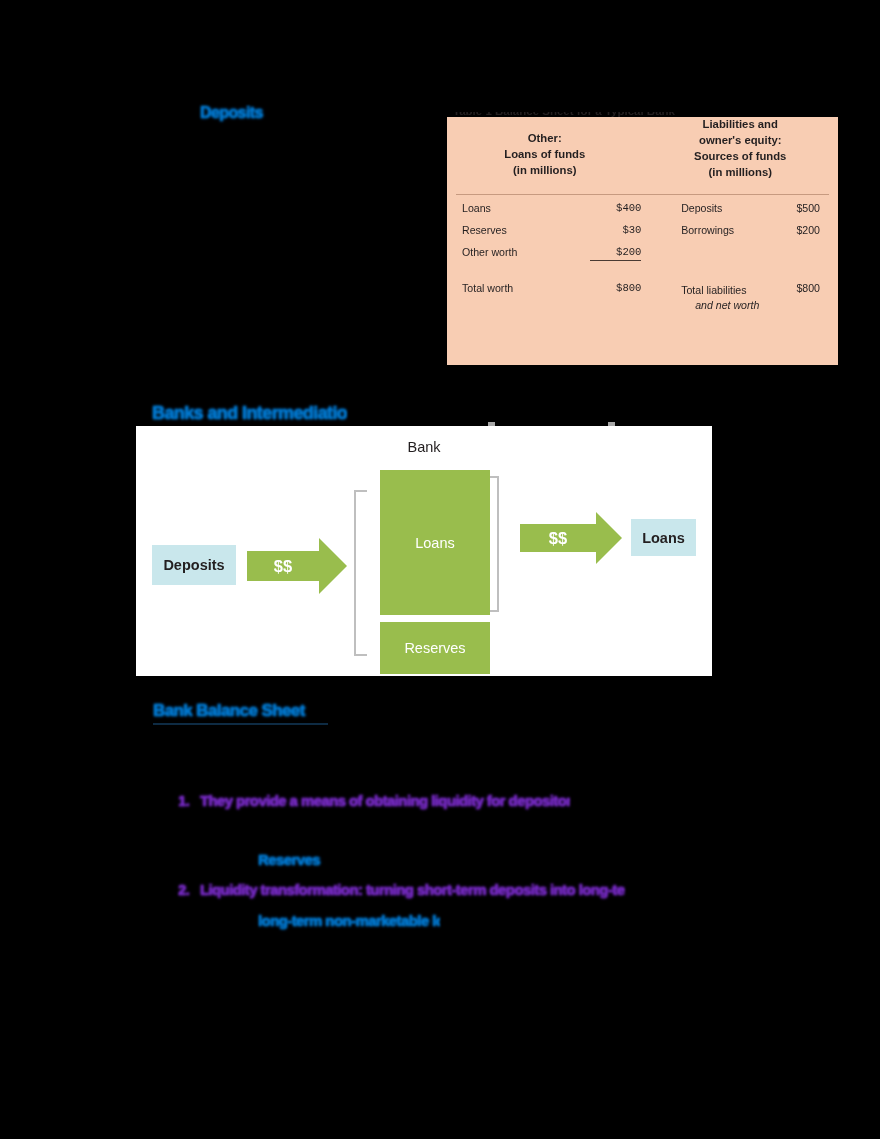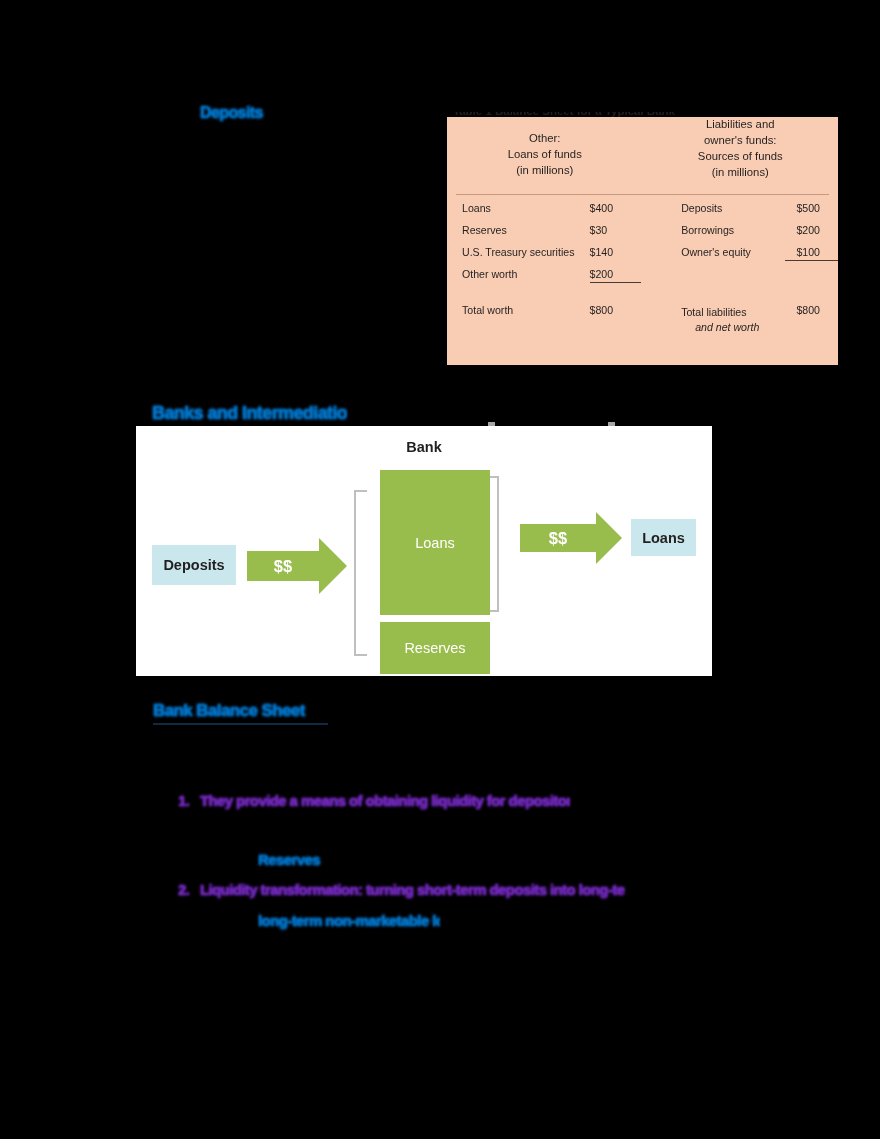--- a/index.html
+++ b/index.html
@@ -71,21 +71,21 @@
     filter: blur(.35px);
   }
   .bs-head {
     display: flex;
     padding-top: 13px;
   }
   .bs-head-col {
     flex: 1;
     text-align: center;
     font-size: 11.3px;
-    font-weight: normal;
+    font-weight: bold;
     color: #231f20;
     line-height: 1.42;
   }
   .bs-rule {
     position: absolute;
     left: 9px;
     right: 9px;
     height: 1px;
     background: #c79a80;
   }
@@ -99,21 +99,21 @@
   .bs-row {
     display: flex;
     font-size: 10.6px;
     color: #231f20;
     line-height: 1;
     height: 22px;
     align-items: flex-start;
   }
   .bs-row.spacer { height: 14px; }
   .bs-label-l { width: 150px; padding-left: 15px; box-sizing: border-box; }
-  .bs-val-l   { width: 55px; text-align: left; }
+  .bs-val-l   { width: 55px; text-align: right; font-family: Liberation Mono, monospace; }
   .bs-gap     { width: 42px; }
   .bs-label-r { width: 110px; }
   .bs-val-r   { width: 55px; text-align: right; padding-right: 18px; box-sizing: border-box; }
   .uline { border-bottom: 1.3px solid #4a3a33; padding-bottom: 2px; }
   .sub { padding-left: 14px; display:block;font-style:italic; }
 
   
   #bank-diagram {
     position: absolute;
     left: 136px;
@@ -121,21 +121,21 @@
     width: 576px;
     height: 250px;
     background: #ffffff;
   }
   #diagram-title {
     position: absolute;
     left: 0; right: 0;
     top: 13px;
     text-align: center;
     font-size: 14.5px;
-    font-weight: bold;
+    font-weight: normal;
     color: #231f20;
   }
   .sel-handle {
     position: absolute;
     width: 7px;
     height: 7px;
     background: #a6a6a6;
     top: 422px;
   }
   .box-blue {
@@ -195,21 +195,21 @@
 <div id="balance-sheet">
 
   <div class="bs-head">
     <div class="bs-head-col">
       <div>Other:</div>
       <div>Loans of funds</div>
       <div>(in millions)</div>
     </div>
     <div class="bs-head-col" style="margin-top:-14px;">
       <div>Liabilities and</div>
-      <div>owner's funds:</div>
+      <div>owner's equity:</div>
       <div>Sources of funds</div>
       <div>(in millions)</div>
     </div>
   </div>
 
   <div class="bs-rule" id="bs-rule-head"></div>
 
   <div class="bs-body">
 
     <div class="bs-row">
@@ -221,27 +221,20 @@
     </div>
 
     <div class="bs-row">
       <span class="bs-label-l">Reserves</span>
       <span class="bs-val-l">$30</span>
       <span class="bs-gap"></span>
       <span class="bs-label-r">Borrowings</span>
       <span class="bs-val-r">$200</span>
     </div>
 
-    <div class="bs-row">
-      <span class="bs-label-l">U.S. Treasury securities</span>
-      <span class="bs-val-l">$140</span>
-      <span class="bs-gap"></span>
-      <span class="bs-label-r">Owner's equity</span>
-      <span class="bs-val-r uline">$100</span>
-    </div>
 
     <div class="bs-row">
       <span class="bs-label-l">Other worth</span>
       <span class="bs-val-l uline">$200</span>
       <span class="bs-gap"></span>
       <span class="bs-label-r"></span>
       <span class="bs-val-r"></span>
     </div>
 
     <div class="bs-row spacer"></div>

